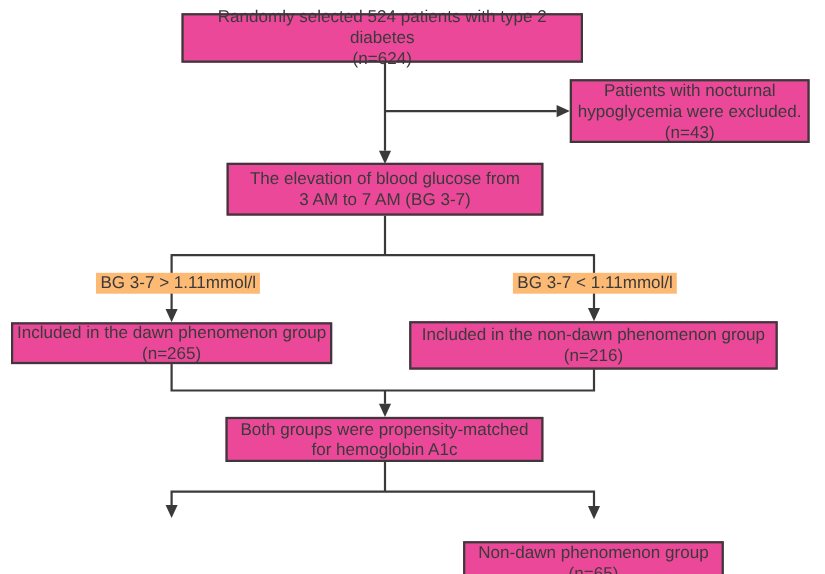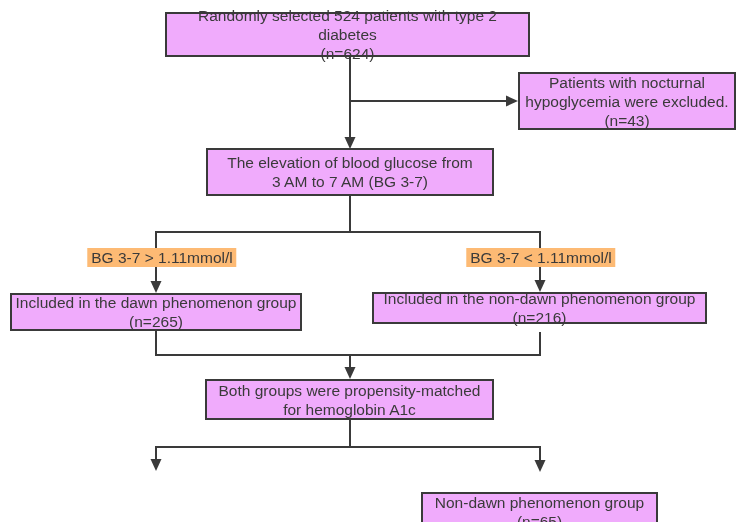--- a/index.html
+++ b/index.html
@@ -20,21 +20,21 @@
     position: absolute;
     left: 0;
     top: 0;
     width: 750px;
     height: 522px;
   }
   .box {
     position: absolute;
     box-sizing: border-box;
     border: 2px solid #3a3a3a;
-    background: #f0abfc;
+    background: #ec4899;
     display: flex;
     flex-direction: column;
     align-items: center;
     justify-content: center;
     text-align: center;
     font-size: 15.5px;
     line-height: 19px;
     color: #3a3a3a;
   }
   .branch-label {
@@ -45,21 +45,21 @@
     font-size: 15.5px;
     line-height: 19px;
     white-space: nowrap;
     color: #3a3a3a;
   }
   
   #box-selected          { left: 165px; top: 12px;  width: 365px; height: 45px; }
   #box-excluded          { left: 518px; top: 72px;  width: 218px; height: 58px; }
   #box-elevation         { left: 206px; top: 148px; width: 288px; height: 48px; }
   #box-dawn-included     { left: 10px;  top: 293px; width: 292px; height: 38px; }
-  #box-nondawn-included  { left: 372px; top: 292px; width: 335px; height: 32px; }
+  #box-nondawn-included  { left: 372px; top: 292px; width: 335px; height: 44px; }
   #box-propensity        { left: 205px; top: 379px; width: 289px; height: 41px; text-align: right; }
   #box-dawn-group        { left: 48px;  top: 471px; width: 215px; height: 40px; }
   #box-nondawn-group     { left: 421px; top: 492px; width: 237px; height: 39px; }
   #label-left  { left: 162px; top: 248px; }
   #label-right { left: 541px; top: 248px; }
 </style>
 </head>
 <body>
 
 <div class="canvas">

